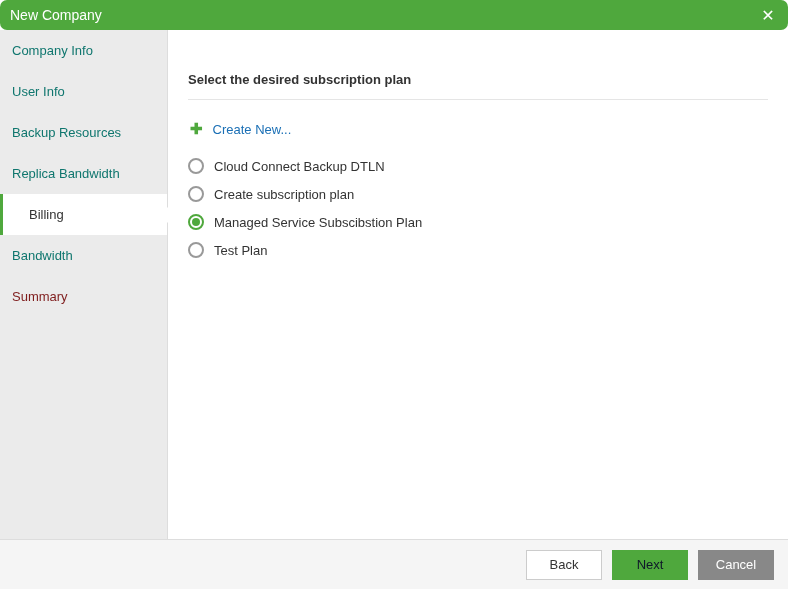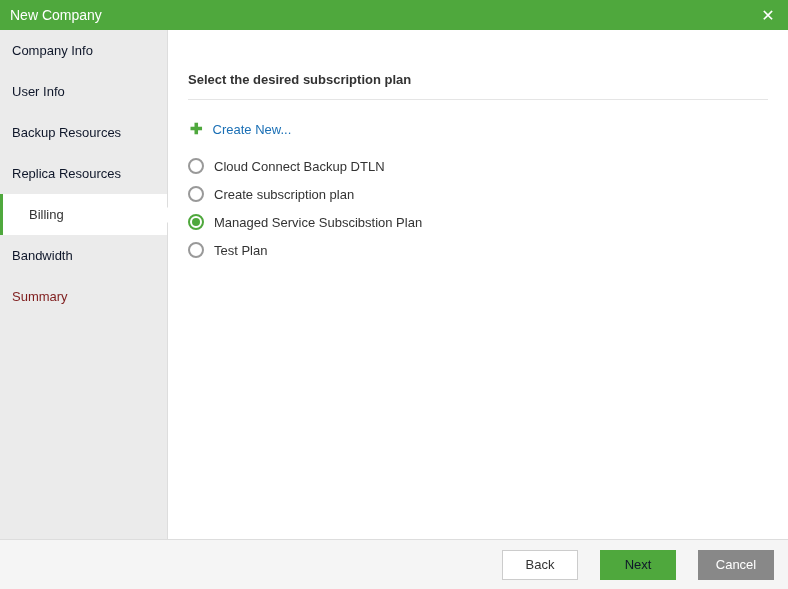--- a/index.html
+++ b/index.html
@@ -13,20 +13,21 @@
       position: relative;
     }
     .titlebar {
       height: 30px;
       background: #4fa83d;
       color: #fff;
       display: flex;
       align-items: center;
       padding: 8px 10px;
       font-size: 14px;
+      border-radius: 7px;
     }
     .titlebar-text { flex: 1; }
     .close-btn {
       width: 20px;
       height: 20px;
       display: flex;
       align-items: center;
       justify-content: center;
       cursor: pointer;
       font-size: 16px;
@@ -37,21 +38,21 @@
       height: 509px;
     }
     .sidebar {
       width: 168px;
       background: #ebebeb;
       border-right: 1px solid #ddd;
       position: relative;
     }
     .sidebar-item {
       padding: 13px 12px;
-      color: #0f172a;
+      color: #0f766e;
       font-size: 13px;
       cursor: pointer;
       position: relative;
     }
     .sidebar-item.active {
       background: #fff;
       color: #333;
       border-left: 3px solid #4fa83d;
       padding-left: 26px;
     }
@@ -130,21 +131,21 @@
       border-radius: 50%;
     }
     .footer {
       height: 50px;
       background: #f5f5f5;
       border-top: 1px solid #ddd;
       display: flex;
       align-items: center;
       justify-content: flex-end;
       padding: 0 14px;
-      gap: 22px;
+      gap: 10px;
     }
     .btn {
       min-width: 76px;
       height: 30px;
       border: 1px solid #ccc;
       background: #fff;
       color: #333;
       font-size: 13px;
       cursor: pointer;
       display: flex;
@@ -177,21 +178,21 @@
     <div class="sidebar-item">
       <span>Company Info</span>
     </div>
     <div class="sidebar-item">
       <span>User Info</span>
     </div>
     <div class="sidebar-item">
       <span>Backup Resources</span>
     </div>
     <div class="sidebar-item">
-      <span>Replica Resources</span>
+      <span>Replica Bandwidth</span>
     </div>
     <div class="sidebar-item active">
       <span>Billing</span>
     </div>
     <div class="sidebar-item">
       <span>Bandwidth</span>
     </div>
     <div class="sidebar-item disabled">
       <span>Summary</span>
     </div>

